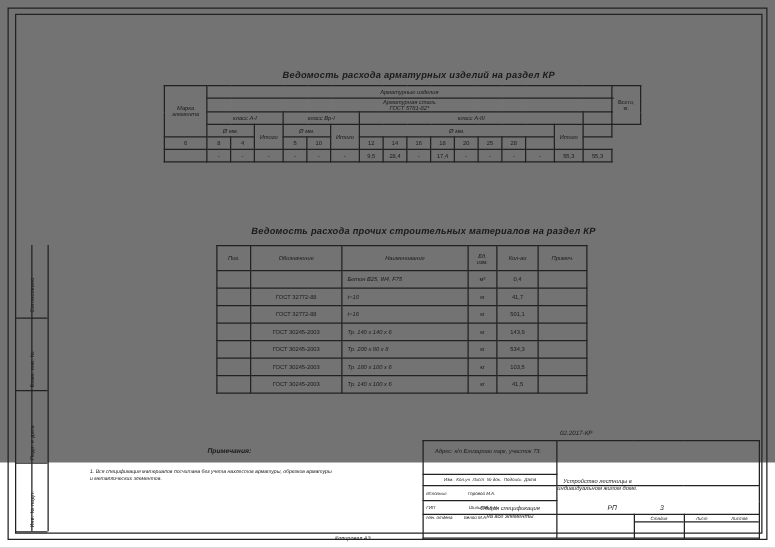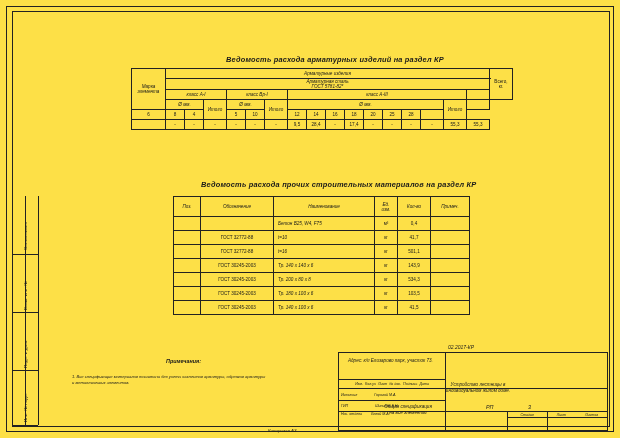--- a/index.html
+++ b/index.html
@@ -1,17 +1,17 @@
 <!DOCTYPE html>
 <html><head>
 <meta charset="utf-8">
 <style>
   html,body{margin:0;padding:0;background:#ffffff;}
   body{width:620px;height:438px;overflow:hidden;font-family:"Liberation Sans",sans-serif;color:#1a1a1a;}
-  .sheet{position:relative;width:620px;height:438px;background:#fde047;}
+  .sheet{position:relative;width:620px;height:370px;background:#737373;}
   .frame-outer{position:absolute;left:6px;top:6px;width:606px;height:424px;border:1px solid #222;}
   .frame-inner{position:absolute;left:12px;top:11px;width:596px;height:414px;border:1px solid #222;}
 
   
   .left-col{position:absolute;left:12px;top:196px;width:26px;height:229px;border-right:1px solid #222;}
   .left-col .row{position:absolute;left:0;width:26px;border-bottom:1px solid #222;}
   .left-col .vline{position:absolute;top:0;height:100%;border-left:1px solid #222;}
   .vtext{position:absolute;transform:rotate(-90deg);transform-origin:left top;white-space:nowrap;font-size:4.3px;letter-spacing:.2px;}
 
   .title{position:absolute;font-style:italic;font-weight:bold;letter-spacing:.2px;}

